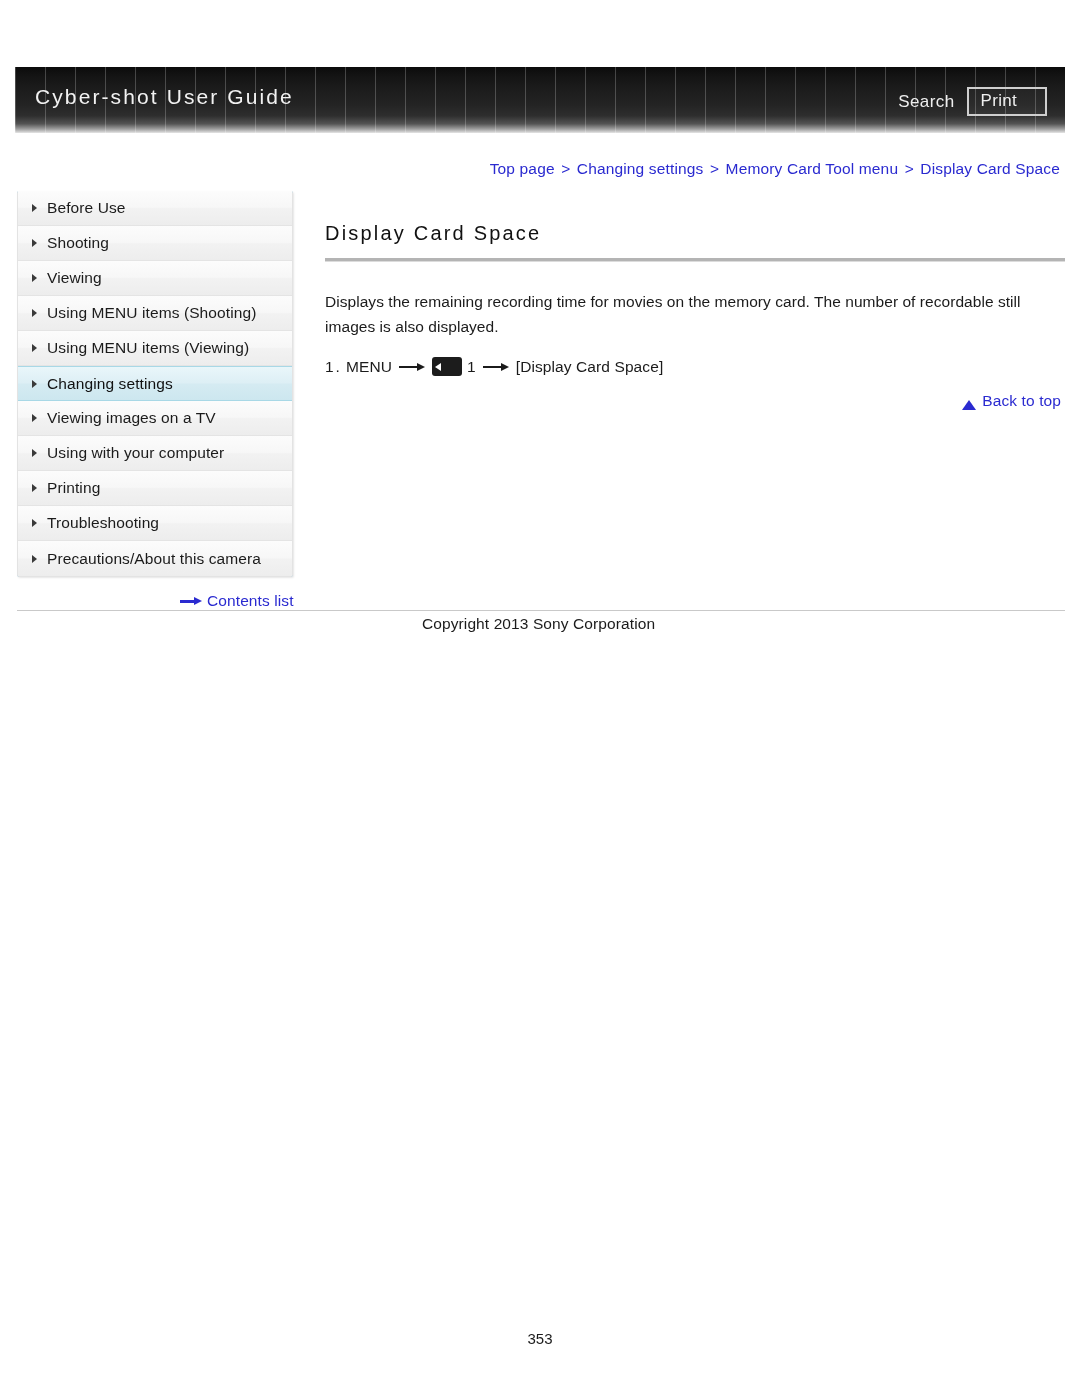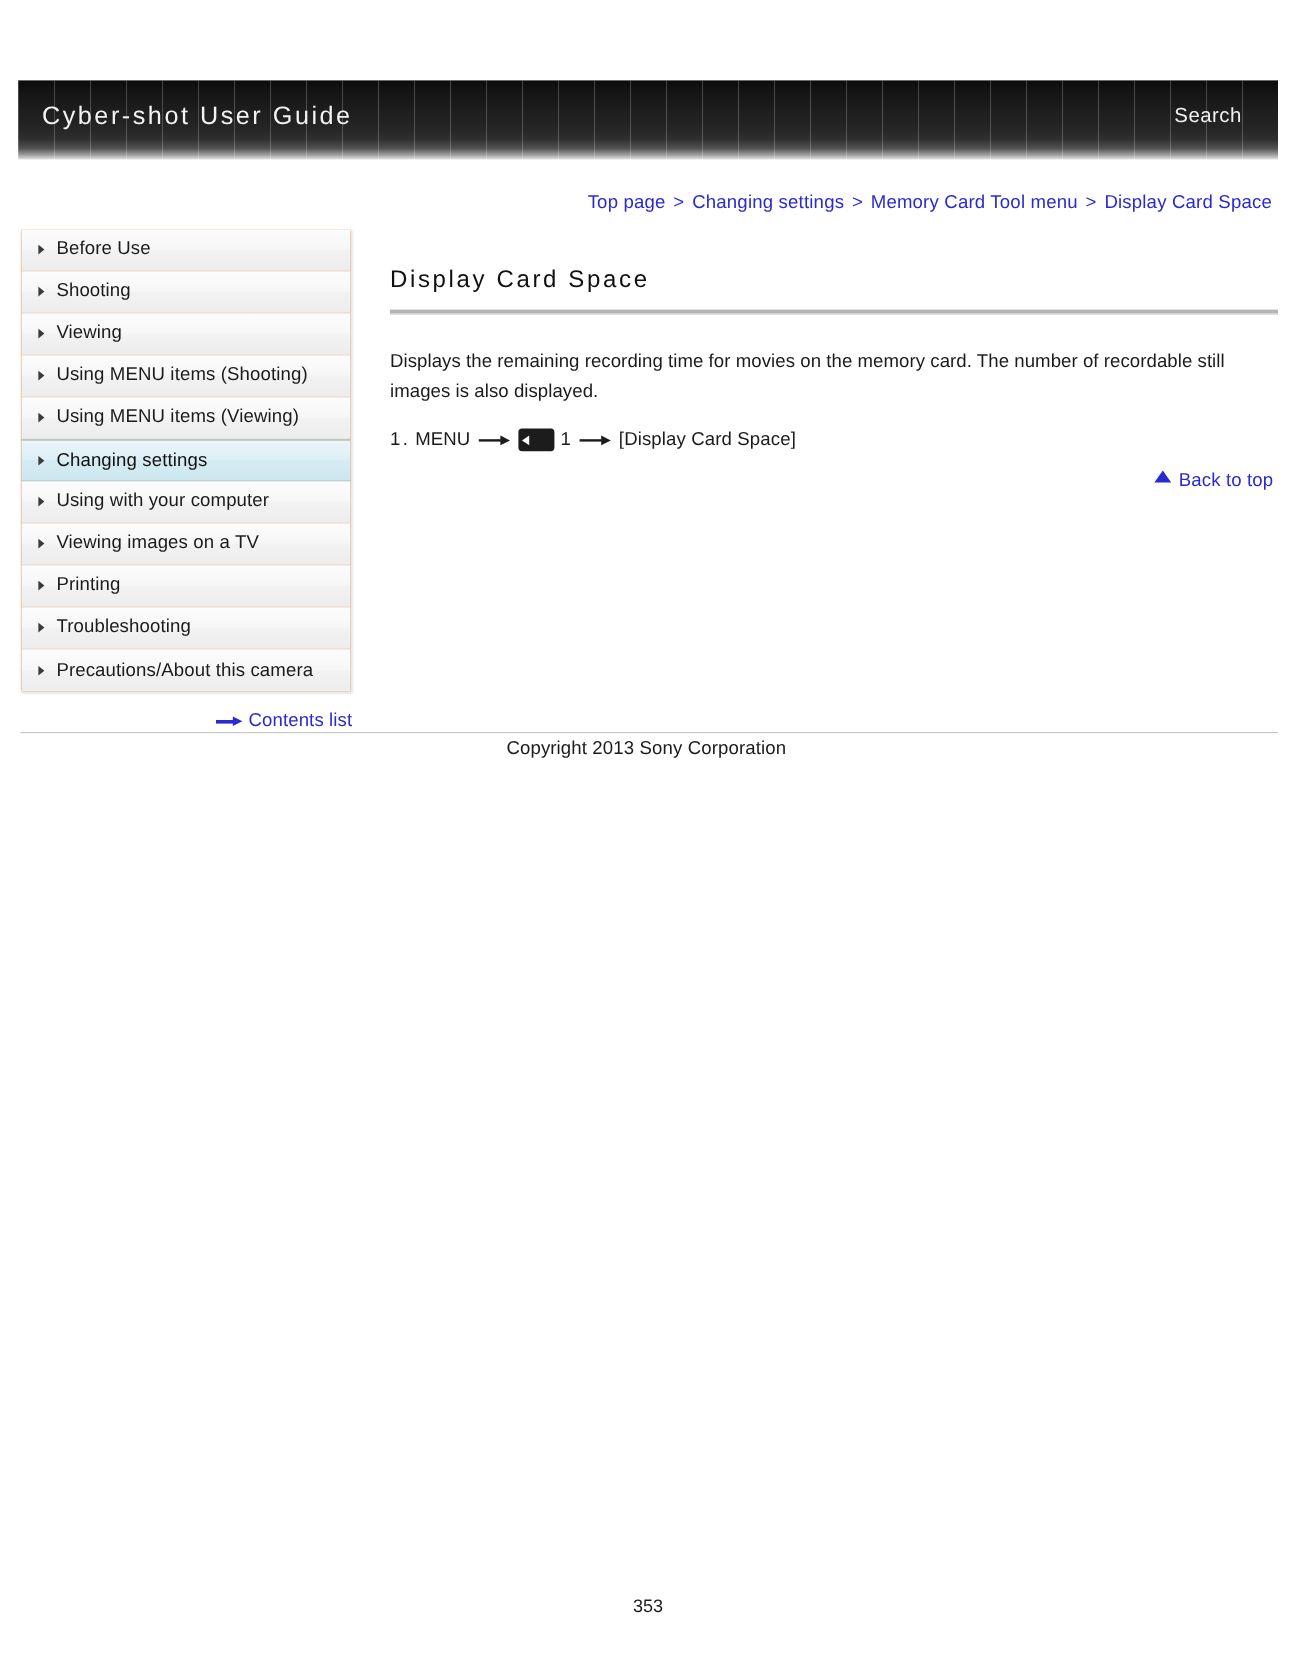--- a/index.html
+++ b/index.html
@@ -50,22 +50,21 @@
     letter-spacing: 2.1px;
     font-weight: 400;
     white-space: nowrap;
   }
   .header-actions {
     position: absolute;
     right: 18px;
     top: 20px;
     display: flex;
     align-items: center;
-    gap: 27px;
-    flex-direction: column;
+    gap: 12px;
   }
   .search-link {
     color: #efefef;
     font-size: 17px;
     letter-spacing: 0.4px;
     text-decoration: none;
   }
   .print-button {
     color: #efefef;
     font-size: 17px;
@@ -90,21 +89,21 @@
   .breadcrumb .sep { color: #2a2ad0; padding: 0 2px; }
 
   
   .sidebar {
     position: absolute;
     left: 17px;
     top: 191px;
     width: 274px;
     border: 1px solid #e3e3e3;
     border-top: none;
-    background: #f97316;
+    background: #0ea5e9;
     box-shadow: 1px 1px 2px rgba(0,0,0,0.10);
     border-radius: 2px;
   }
   .nav-item {
     position: relative;
     height: 35px;
     display: flex;
     align-items: center;
     padding-left: 14px;
     border-bottom: 1px solid #e4e4e4;
@@ -248,21 +247,21 @@
     width: 0; height: 0;
     border-right: 6px solid #ffffff;
     border-top: 4px solid transparent;
     border-bottom: 4px solid transparent;
   }
   .back-to-top {
     position: absolute;
     right: 4px;
     top: 170px;
     display: flex;
-    align-items: flex-start;
+    align-items: flex-end;
     gap: 6px;
     text-decoration: none;
   }
   .back-triangle {
     width: 0; height: 0;
     border-left: 7px solid transparent;
     border-right: 7px solid transparent;
     border-bottom: 10px solid #2a2ad0;
   }
   .back-label {
@@ -339,25 +338,25 @@
   <div class="nav-item">
     <span class="nav-arrow"></span>
     <span class="nav-label">Using MENU items (Viewing)</span>
   </div>
   <div class="nav-item selected">
     <span class="nav-arrow"></span>
     <span class="nav-label">Changing settings</span>
   </div>
   <div class="nav-item">
     <span class="nav-arrow"></span>
+    <span class="nav-label">Viewing images on a TV</span>
+  </div>
+  <div class="nav-item">
+    <span class="nav-arrow"></span>
     <span class="nav-label">Using with your computer</span>
-  </div>
-  <div class="nav-item">
-    <span class="nav-arrow"></span>
-    <span class="nav-label">Viewing images on a TV</span>
   </div>
   <div class="nav-item">
     <span class="nav-arrow"></span>
     <span class="nav-label">Printing</span>
   </div>
   <div class="nav-item">
     <span class="nav-arrow"></span>
     <span class="nav-label">Troubleshooting</span>
   </div>
   <div class="nav-item">

